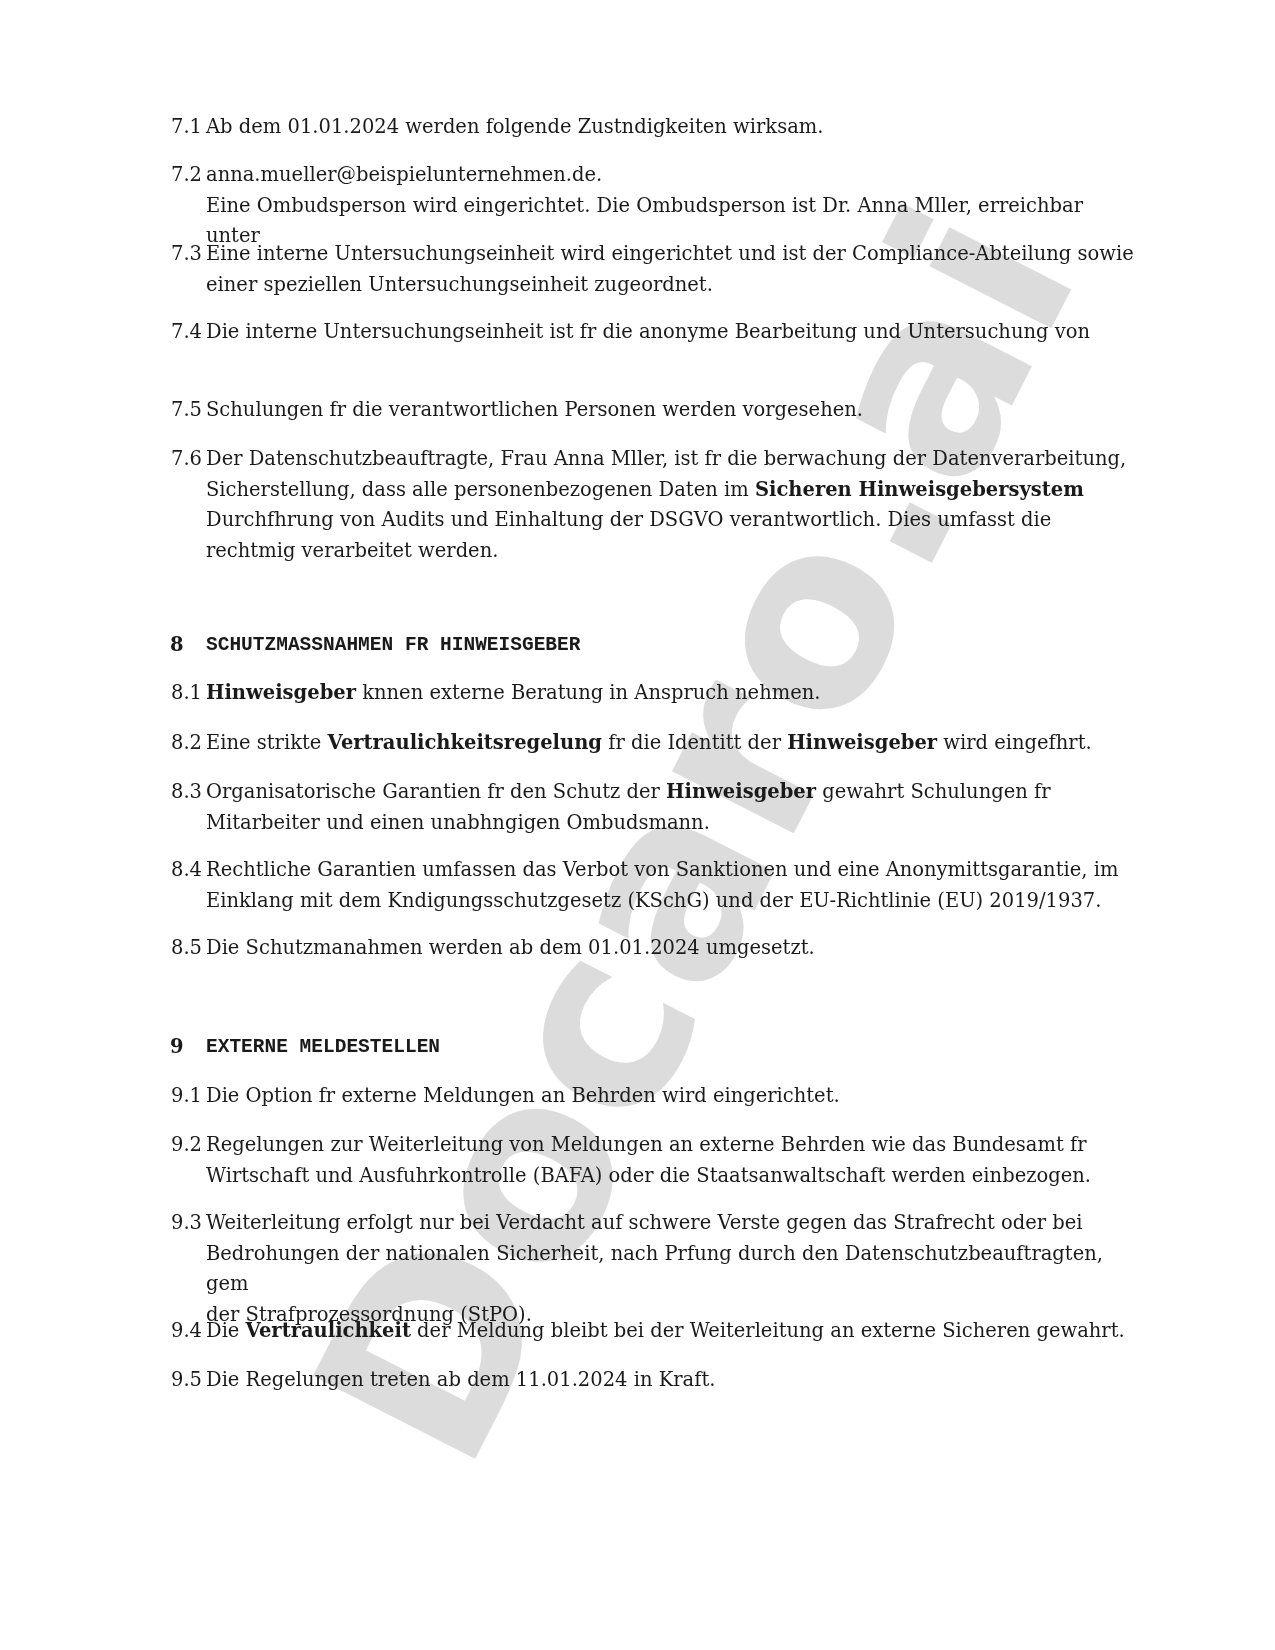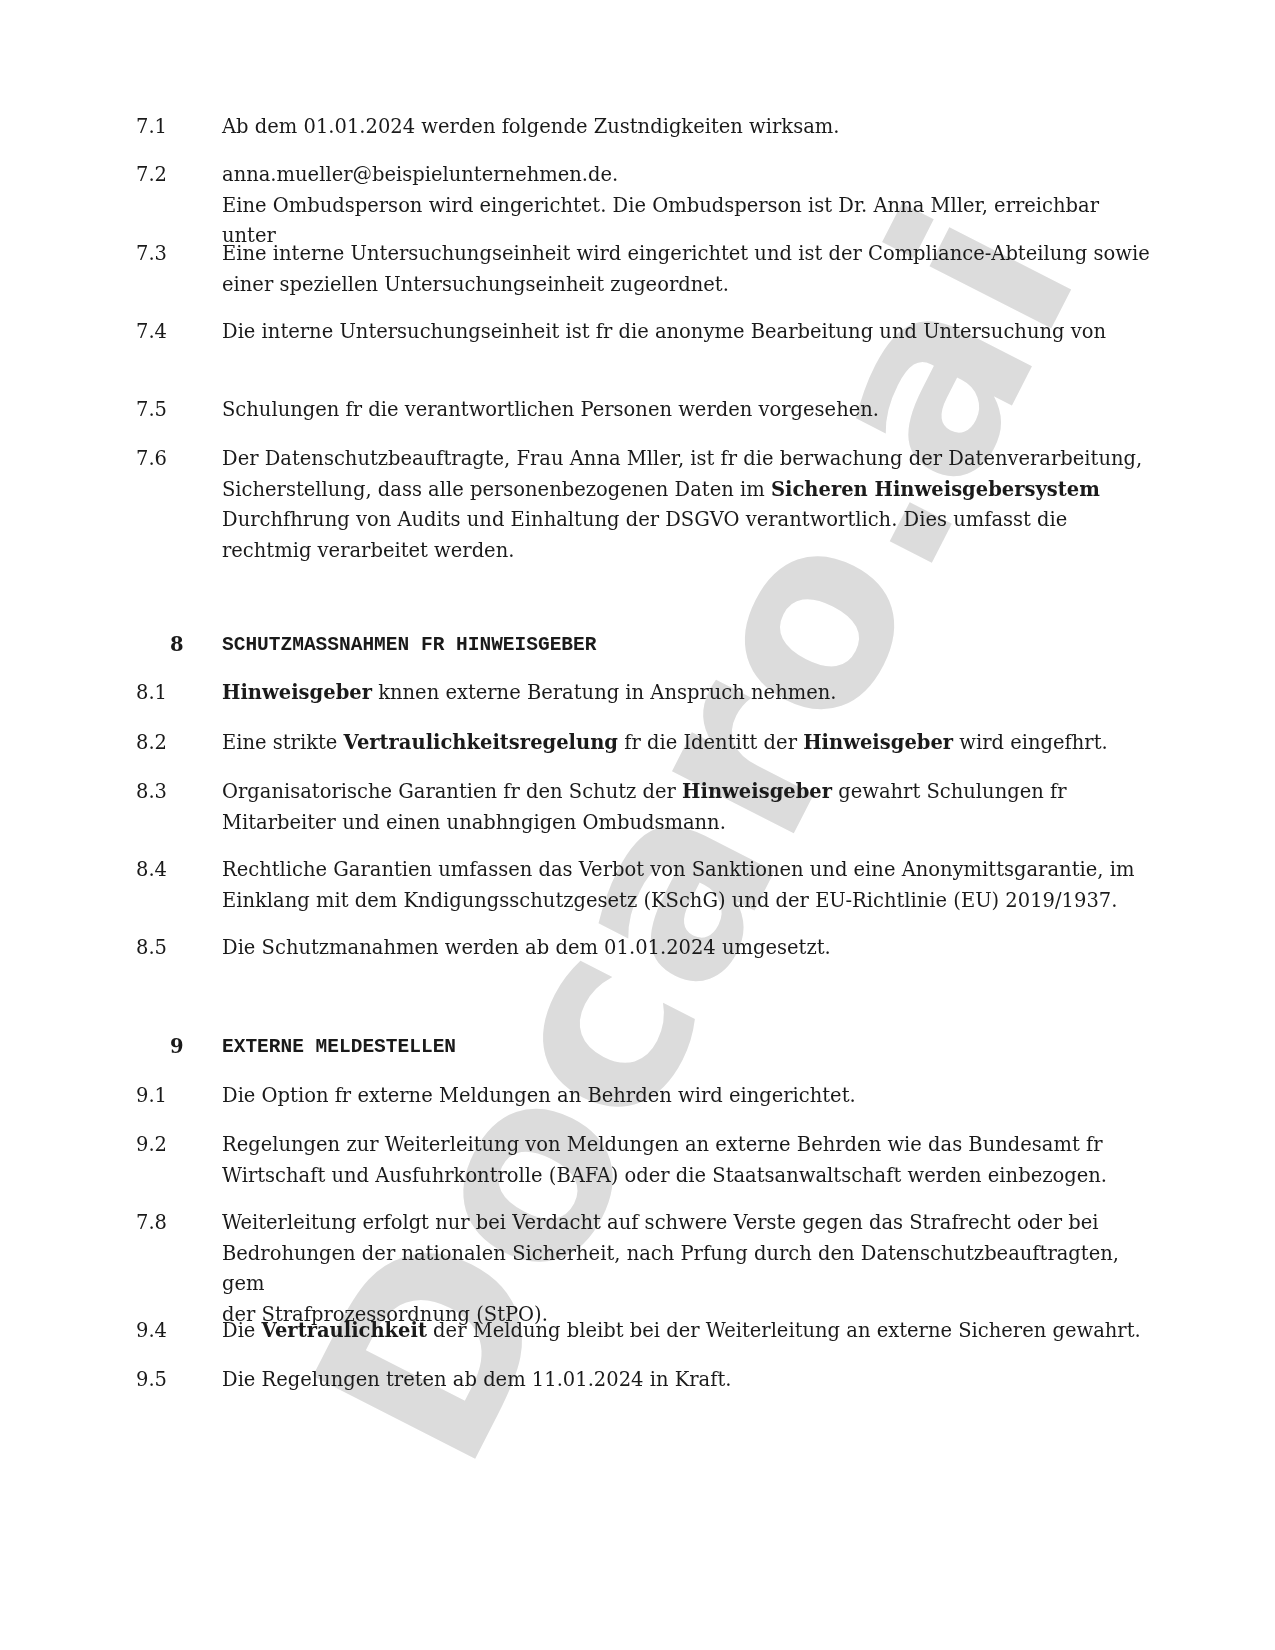--- a/index.html
+++ b/index.html
@@ -5,22 +5,22 @@
   html, body { margin: 0; padding: 0; background: #ffffff; }
   body { width: 1275px; height: 1650px; position: relative; overflow: hidden;
          font-family: "DejaVu Serif", "Liberation Serif", serif; color: #1a1a1a; }
   .page { position: absolute; left: 0; top: 0; width: 1275px; height: 1650px; }
   .watermark { position: absolute; left: 60px; top: 760px; width: 1200px; text-align: center;
        transform: rotate(-63deg); transform-origin: center center;
        font-family: "DejaVu Sans", "Liberation Sans", sans-serif; font-weight: bold;
        font-size: 250px; color: #dcdcdc; letter-spacing: 2px; z-index: 0; white-space: nowrap; }
   .content { position: absolute; left: 0; top: 0; width: 1275px; z-index: 1; }
   .item { position: absolute; left: 0; width: 1275px; font-size: 19.5px; line-height: 30.5px; }
-  .num { position: absolute; left: 136px; }
-  .text { position: absolute; left: 206px; width: 930px; margin-left: 16px; }
+  .num { position: absolute; left: 171px; }
+  .text { position: absolute; left: 206px; width: 930px; }
   .heading .num { left: 170px; font-weight: bold; }
   .heading .text { font-weight: bold; font-family: Liberation Mono, monospace; }
   b { font-weight: bold; }
 </style>
 </head>
 <body>
 
 <div class="page">
   <div class="watermark">Docaro.ai</div>
 
@@ -117,21 +117,21 @@
 
     <div class="item" style="top:1130px">
       <span class="num">9.2</span>
       <div class="text">
         <div>Regelungen zur Weiterleitung von Meldungen an externe Behrden wie das Bundesamt fr</div>
         <div>Wirtschaft und Ausfuhrkontrolle (BAFA) oder die Staatsanwaltschaft werden einbezogen.</div>
       </div>
     </div>
 
     <div class="item" style="top:1208px">
-      <span class="num">7.8</span>
+      <span class="num">9.3</span>
       <div class="text">
         <div>Weiterleitung erfolgt nur bei Verdacht auf schwere Verste gegen das Strafrecht oder bei</div>
         <div>Bedrohungen der nationalen Sicherheit, nach Prfung durch den Datenschutzbeauftragten, gem</div>
         <div>der Strafprozessordnung (StPO).</div>
       </div>
     </div>
 
     <div class="item" style="top:1316px">
       <span class="num">9.4</span>
       <span class="text"><span>Die </span><b>Vertraulichkeit</b><span> der Meldung bleibt bei der Weiterleitung an externe Sicheren gewahrt.</span></span>

